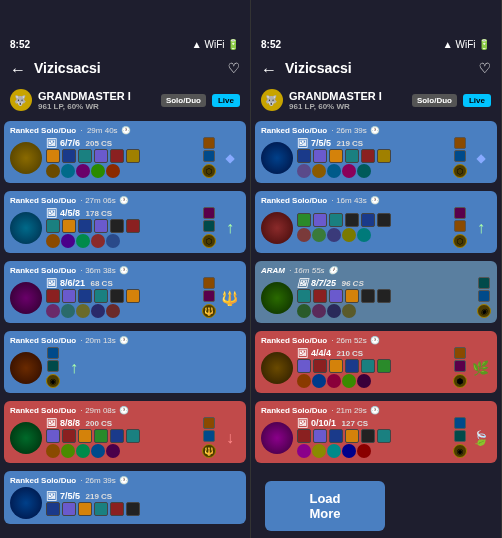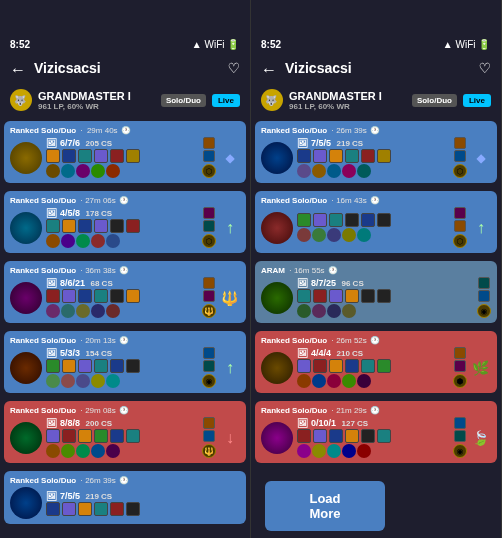--- a/index.html
+++ b/index.html
@@ -114,21 +114,21 @@
     .match-card {
       border-radius: 6px;
       padding: 5px 6px;
       display: flex;
       flex-direction: column;
       gap: 2px;
       position: relative;
     }
     .match-card.win { background: #4a7fc1; }
     .match-card.loss { background: #c14a4a; }
-    .match-card.neutral { background: #5a7fa0; }
+    .match-card.neutral { background: #5a7fa0; font-style: italic; }
 
     .match-header {
       font-size: 8px;
       color: #e0e0e0;
       display: flex;
       align-items: center;
       gap: 4px;
     }
     .match-type { font-weight: bold; color: #fff; }
 
@@ -428,42 +428,20 @@
     </div>
 
     <div class="match-card win">
       <div class="match-header">
         <span class="match-type">Ranked Solo/Duo</span>
         <span> · <span>20m 13s</span></span>
         <span>🕐</span>
       </div>
       <div class="match-body">
         <div class="champ-icon champ-d"></div>
-        <div class="match-stats">
-          <div class="kda">
-            <span>🖼 </span>
-            <span>5/3/3</span>
-            <span class="cs">154 CS</span>
-          </div>
-          <div class="items-row">
-            <div class="item-slot filled green"></div>
-            <div class="item-slot filled orange"></div>
-            <div class="item-slot filled"></div>
-            <div class="item-slot filled teal"></div>
-            <div class="item-slot filled blue"></div>
-            <div class="item-slot"></div>
-          </div>
-          <div class="mini-champs">
-            <div class="mini-champ" style="background:#4a8a4a"></div>
-            <div class="mini-champ" style="background:#8a4a4a"></div>
-            <div class="mini-champ" style="background:#4a4a8a"></div>
-            <div class="mini-champ" style="background:#8a8a00"></div>
-            <div class="mini-champ" style="background:#008a8a"></div>
-          </div>
-        </div>
         <div class="match-side">
           <div class="summoner-spells">
             <div class="spell s2"></div>
             <div class="spell s4"></div>
           </div>
           <div class="rune-icon">◉</div>
         </div>
         <div class="result-icon">
           <span style="color:#aaffaa;font-size:16px;">↑</span>
         </div>

